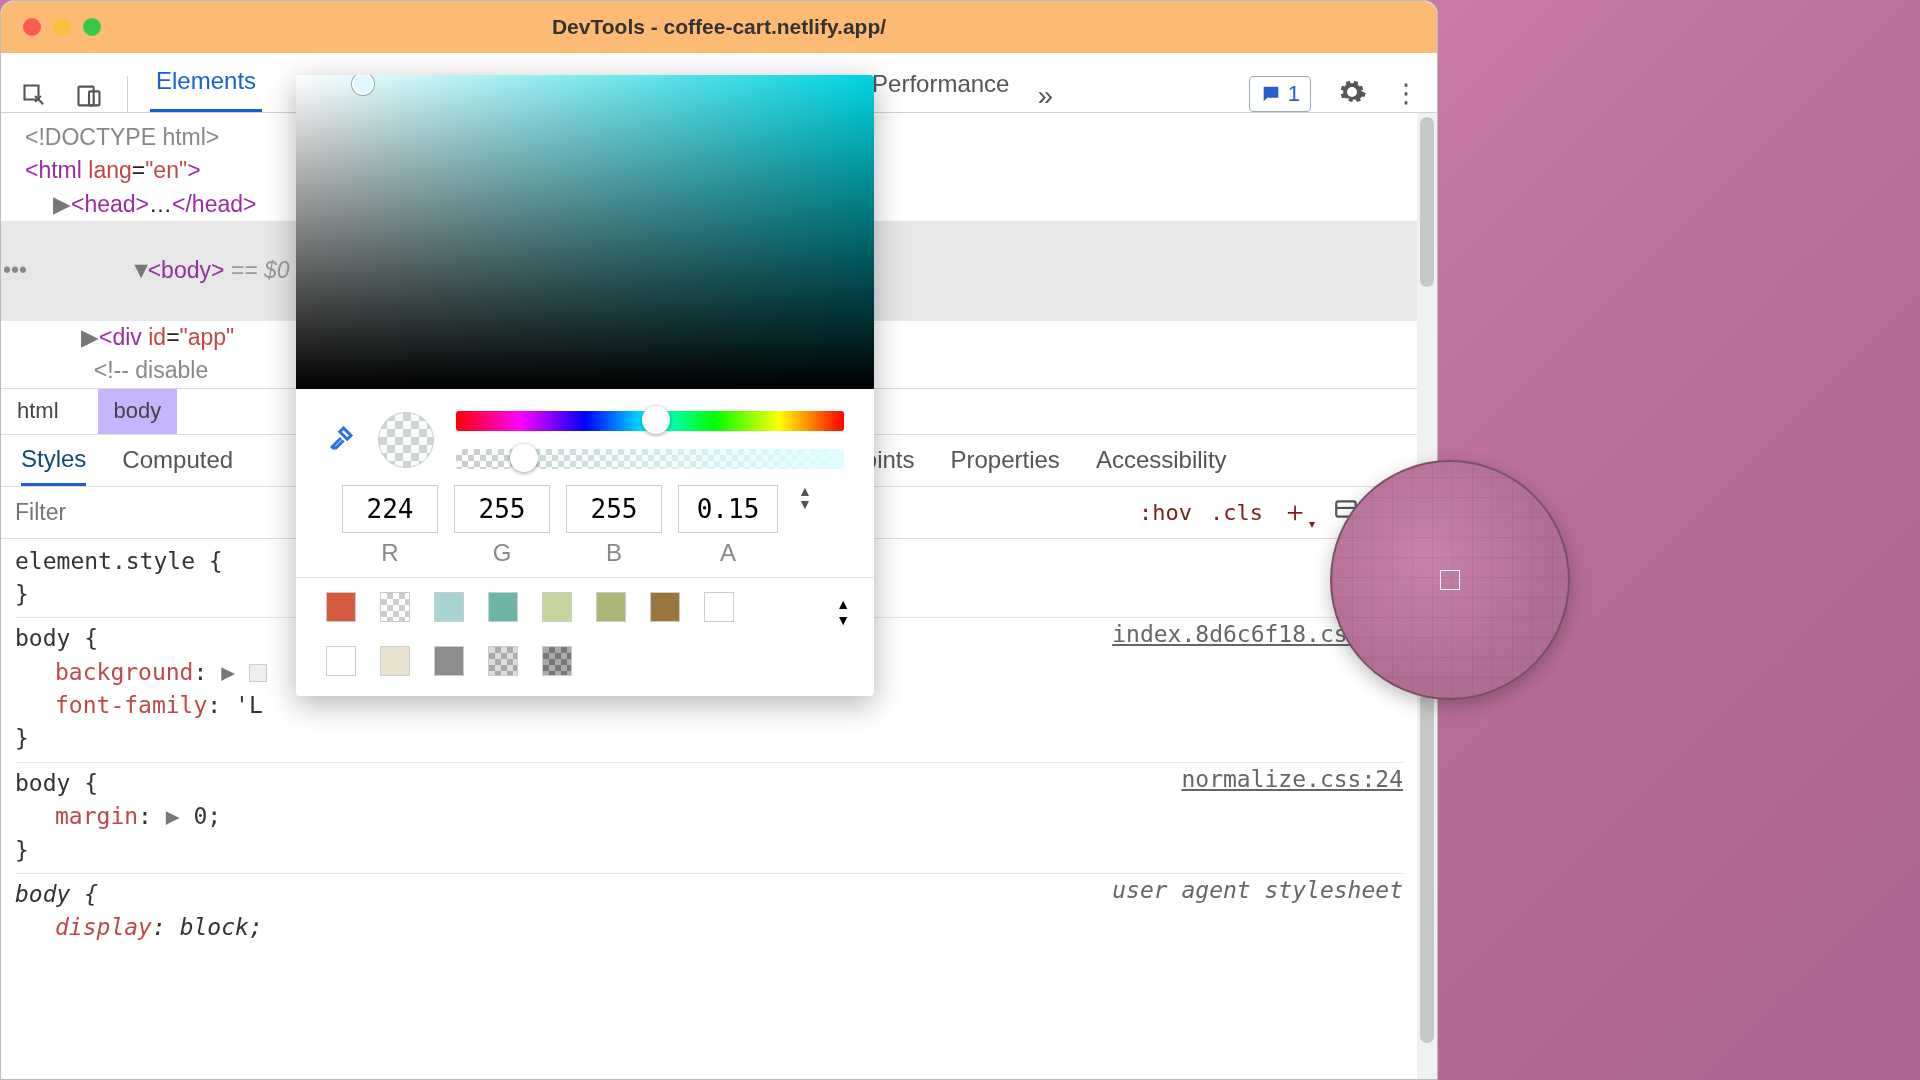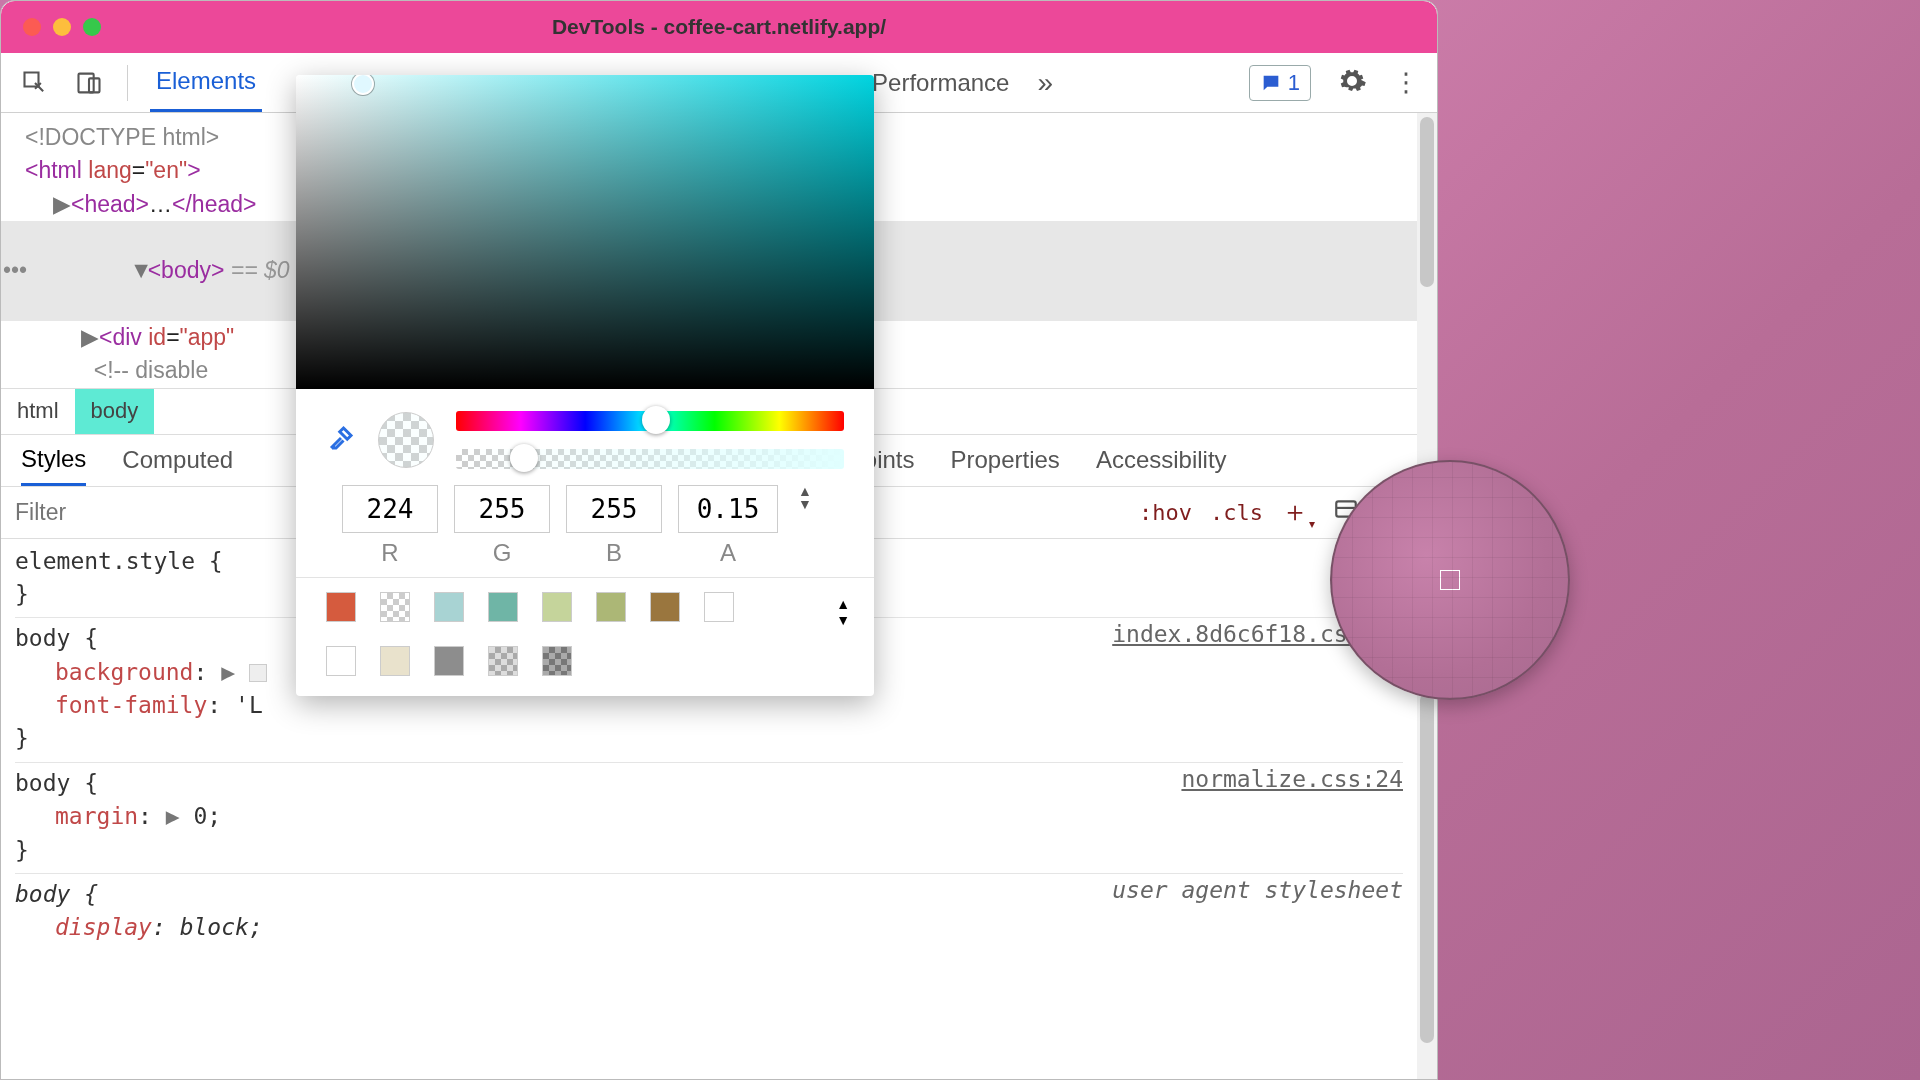--- a/index.html
+++ b/index.html
@@ -13,35 +13,35 @@
     position: absolute; left: 0; top: 0;
     width: 1438px; height: 1080px;
     background: #fff;
     border: 1px solid #bbb;
     border-top-left-radius: 14px;
     border-top-right-radius: 14px;
     display: flex; flex-direction: column;
     overflow: hidden;
   }
   .titlebar {
-    height: 52px; background: #ec4899;
+    height: 52px; background: #fdba74;
     display: flex; align-items: center;
     position: relative; justify-content: center;
     border-top-left-radius: 14px; border-top-right-radius: 14px;
   }
   .traffic-lights { position: absolute; left: 22px; display: flex; gap: 12px; }
   .traffic-light { width: 18px; height: 18px; border-radius: 50%; }
   .tl-red { background: #fc5b53; }
   .tl-yellow { background: #fdbe3d; }
   .tl-green { background: #36c84b; }
   .titlebar-title { font-size: 21px; font-weight: 600; color: #333; }
 
   .toolbar {
     height: 60px; border-bottom: 1px solid #d0d0d0;
-    display: flex; align-items: center; padding: 0 18px; gap: 22px;
+    display: flex; align-items: flex-end; padding: 0 18px; gap: 22px;
     color: #555;
   }
   .tb-icon { width: 32px; height: 32px; display:flex; align-items:center; justify-content:center; }
   .tb-icon svg { width: 28px; height: 28px; stroke:#555; fill:none; stroke-width:1.8; }
   .tb-sep { width:1px; height: 36px; background:#d0d0d0; }
   .tb-tab { font-size: 24px; padding: 14px 6px; cursor:pointer; color:#555; }
   .tb-tab.active { color:#1a5fd6; border-bottom: 3px solid #1a5fd6; }
   .tb-more { font-size: 28px; color:#555; }
   .tb-right { margin-left:auto; display:flex; align-items:center; gap: 26px; }
   .badge { display:flex; align-items:center; gap:6px; border:1.5px solid #9aa; padding:4px 10px; border-radius:4px; color:#2b5dd1; font-size:22px; }
@@ -64,28 +64,28 @@
   .children { padding-left: 28px; }
   .tri { color:#777; display:inline-block; width:18px; }
   .line.selected { background:#e7e7e7; }
   .line.selected .dots { position:absolute; left:2px; color:#888; }
   .eq0 { color:#999; font-style:italic; }
 
   .breadcrumb {
     border-top:1px solid #ddd; height:46px; display:flex; align-items:stretch;
   }
   .breadcrumb .bc { padding:8px 16px; font-size:22px; color:#444; display:flex; align-items:center; cursor:pointer; }
-  .breadcrumb .bc.sel { background:#5eead4; }
+  .breadcrumb .bc.sel { background:#c4b5fd;margin-left:23px; }
 
   .subtabs {
     border-top:1px solid #ddd; height:52px; display:flex; align-items:center; gap:36px; padding:0 20px;
     font-size:24px; color:#555;
   }
   .subtabs .st { padding:10px 0; cursor:pointer; }
-  .subtabs .st.active { color:#000000; border-bottom:3px solid #1a5fd6; }
+  .subtabs .st.active { color:#0c4a6e; border-bottom:3px solid #1a5fd6; }
 
   .filterbar {
     border-top:1px solid #ddd; height:52px; display:flex; align-items:center; padding:0 14px;
     gap:16px;
   }
   .filterbar input {
     flex:1; border:none; font-size:23px; color:#777; outline:none; font-family:inherit;
   }
   .filterbar .fb-right { display:flex; align-items:center; gap:18px; font-size:22px; color:#7f1d1d; }
   .fb-btn { cursor:pointer; font-family:Menlo,monospace; }

